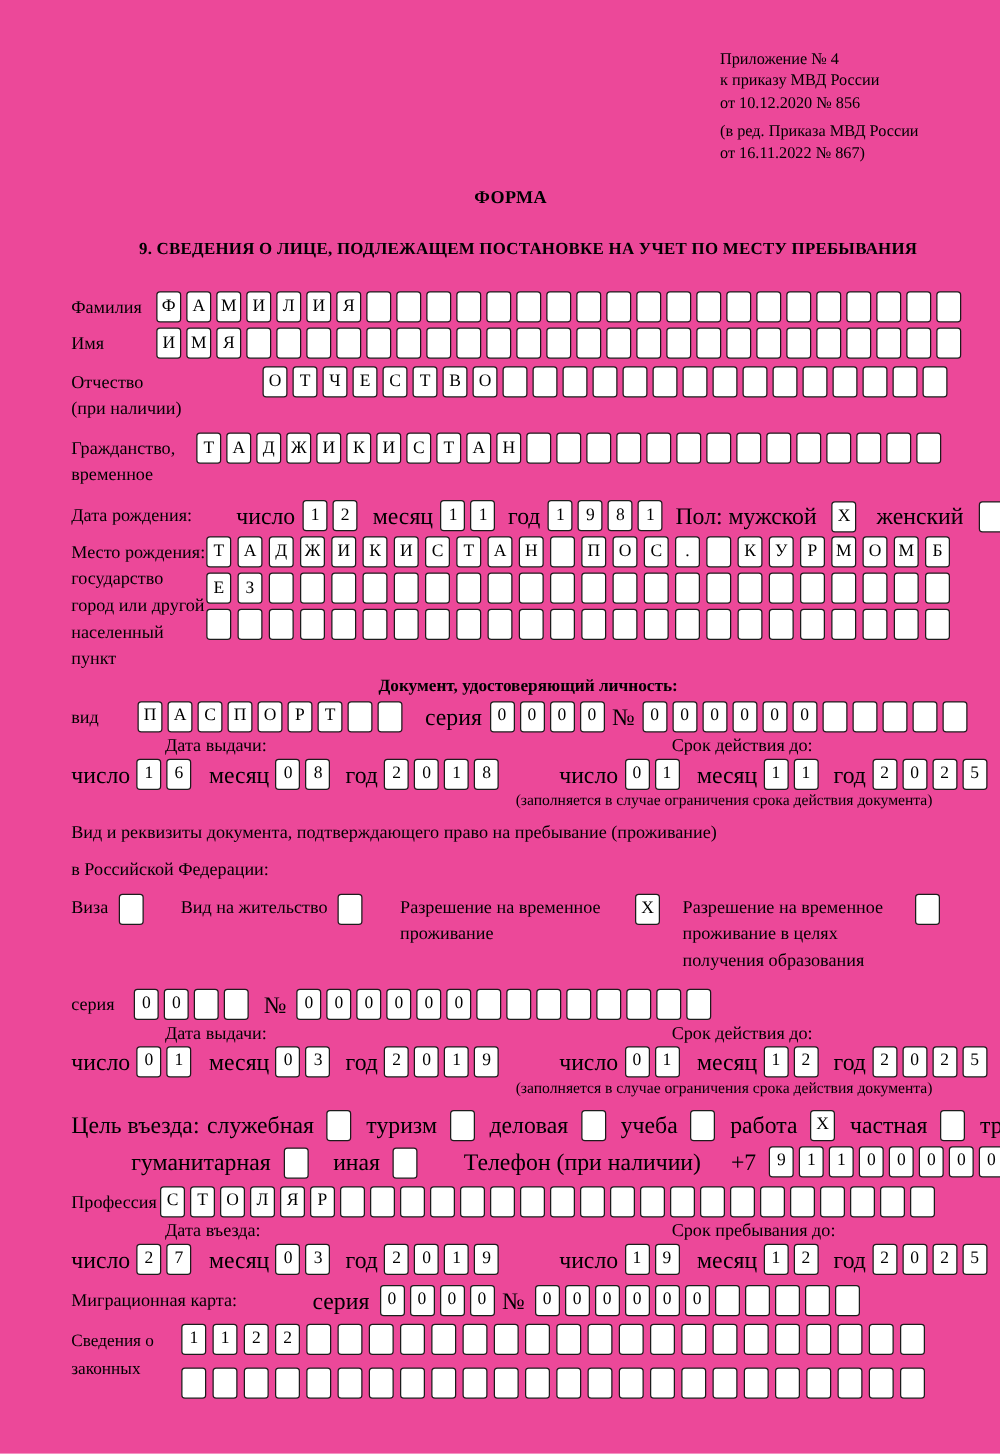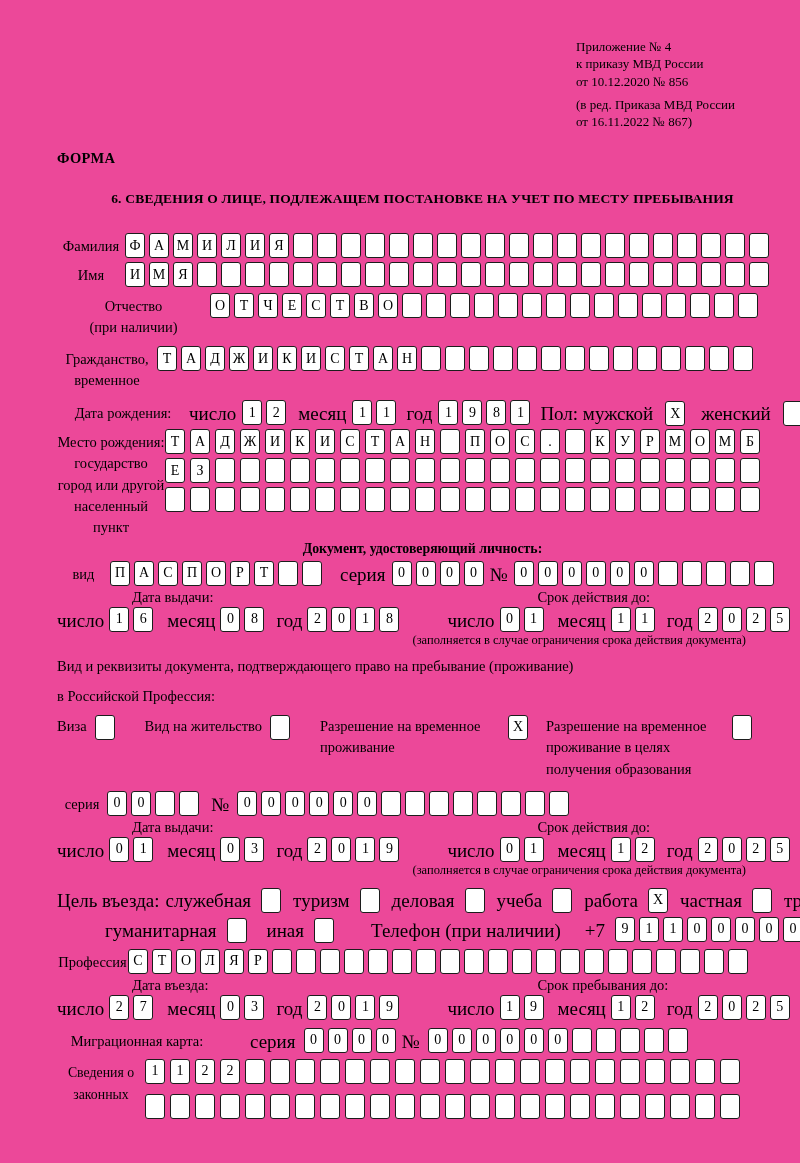--- a/index.html
+++ b/index.html
@@ -5,27 +5,27 @@
   * { box-sizing: border-box; }
   html,body { margin:0; padding:0; background:#ffffff; }
   .page {
     width:800px; height:1163px; background:#ec4899; color:#000;
     font-family:"Liberation Serif", serif;
     padding:38px 12px 10px 57px; position:relative; overflow:hidden;
   }
   
   .appendix { width:188px; margin-left:auto; margin-right:24px; font-size:13px; line-height:1.33; }
   .appendix .sub { margin-top:6px; }
-  .forma { text-align:left; padding-right:28px; font-weight:bold; font-size:14.5px; margin-top:20px; letter-spacing:.3px; }
+  .forma { text-align:center; padding-right:28px; font-weight:bold; font-size:14.5px; margin-top:20px; letter-spacing:.3px; }
   .title { text-align:center; font-weight:bold; font-size:14.6px; line-height:1.62; margin-top:20px; }
   .title .uline { display:inline-block; width:56px; border-bottom:2.2px solid #3a3a3a; margin-left:10px; transform:translateY(3px); }
   .sec-heading { font-weight:bold; font-size:13.5px; margin-top:24px; text-align:center; letter-spacing:.2px; white-space:nowrap; }
 
   .frow { display:flex; align-items:flex-start; }
-  .flabel { font-size:14.5px; line-height:1.45; flex:0 0 auto; padding-top:3px;text-align:center; }
+  .flabel { font-size:14.5px; line-height:1.45; flex:0 0 auto; padding-top:3px; }
   .ilabel { font-size:19px; flex:0 0 auto; padding-top:3px; }
   .cellrow { display:flex; flex-wrap:nowrap; flex:0 0 auto; }
   .cell {
     flex:0 0 auto; width:20px; height:25px; border:1.9px solid #1c1c1c; border-radius:3px;
     margin-right:4px; display:inline-flex; align-items:center; justify-content:center;
     font-size:14px; background:#fff;
   }
   .cellrow.wide .cell { margin-right:5px; }
   .cb { margin-left:6px; margin-top:1px; }
 
@@ -89,21 +89,21 @@
     <div>от 10.12.2020 № 856</div>
     <div class="sub">
       <div>(в ред. Приказа МВД России</div>
       <div>от 16.11.2022 № 867)</div>
     </div>
   </div>
 
   <div class="forma">ФОРМА</div>
 
 
-  <div class="sec-heading">6. СВЕДЕНИЯ О ЛИЦЕ, ПОДЛЕЖАЩЕМ ПОСТАНОВКЕ НА УЧЕТ ПО МЕСТУ ПРЕБЫВАНИЯ</div>
+  <div class="sec-heading">9. СВЕДЕНИЯ О ЛИЦЕ, ПОДЛЕЖАЩЕМ ПОСТАНОВКЕ НА УЧЕТ ПО МЕСТУ ПРЕБЫВАНИЯ</div>
 
   <div class="frow r-surname">
     <div class="flabel lblw68">Фамилия</div>
     <div class="cellrow">
         <span class="cell">Ф</span>
         <span class="cell">А</span>
         <span class="cell">М</span>
         <span class="cell">И</span>
         <span class="cell">Л</span>
         <span class="cell">И</span>
@@ -424,21 +424,21 @@
             <span class="cell">0</span>
             <span class="cell">2</span>
             <span class="cell">5</span>
           </div>
       </div>
     </div>
   </div>
   <div class="note-right">(заполняется в случае ограничения срока действия документа)</div>
 
   <div class="para">Вид и реквизиты документа, подтверждающего право на пребывание (проживание)</div>
-  <div class="para2">в Российской Профессия:</div>
+  <div class="para2">в Российской Федерации:</div>
 
   <div class="opts">
     <div class="opt">
       <span class="opt-text">Виза</span>
       <span class="cell"></span>
     </div>
     <div class="opt ml26">
       <span class="opt-text">Вид на жительство</span>
       <span class="cell"></span>
     </div>

